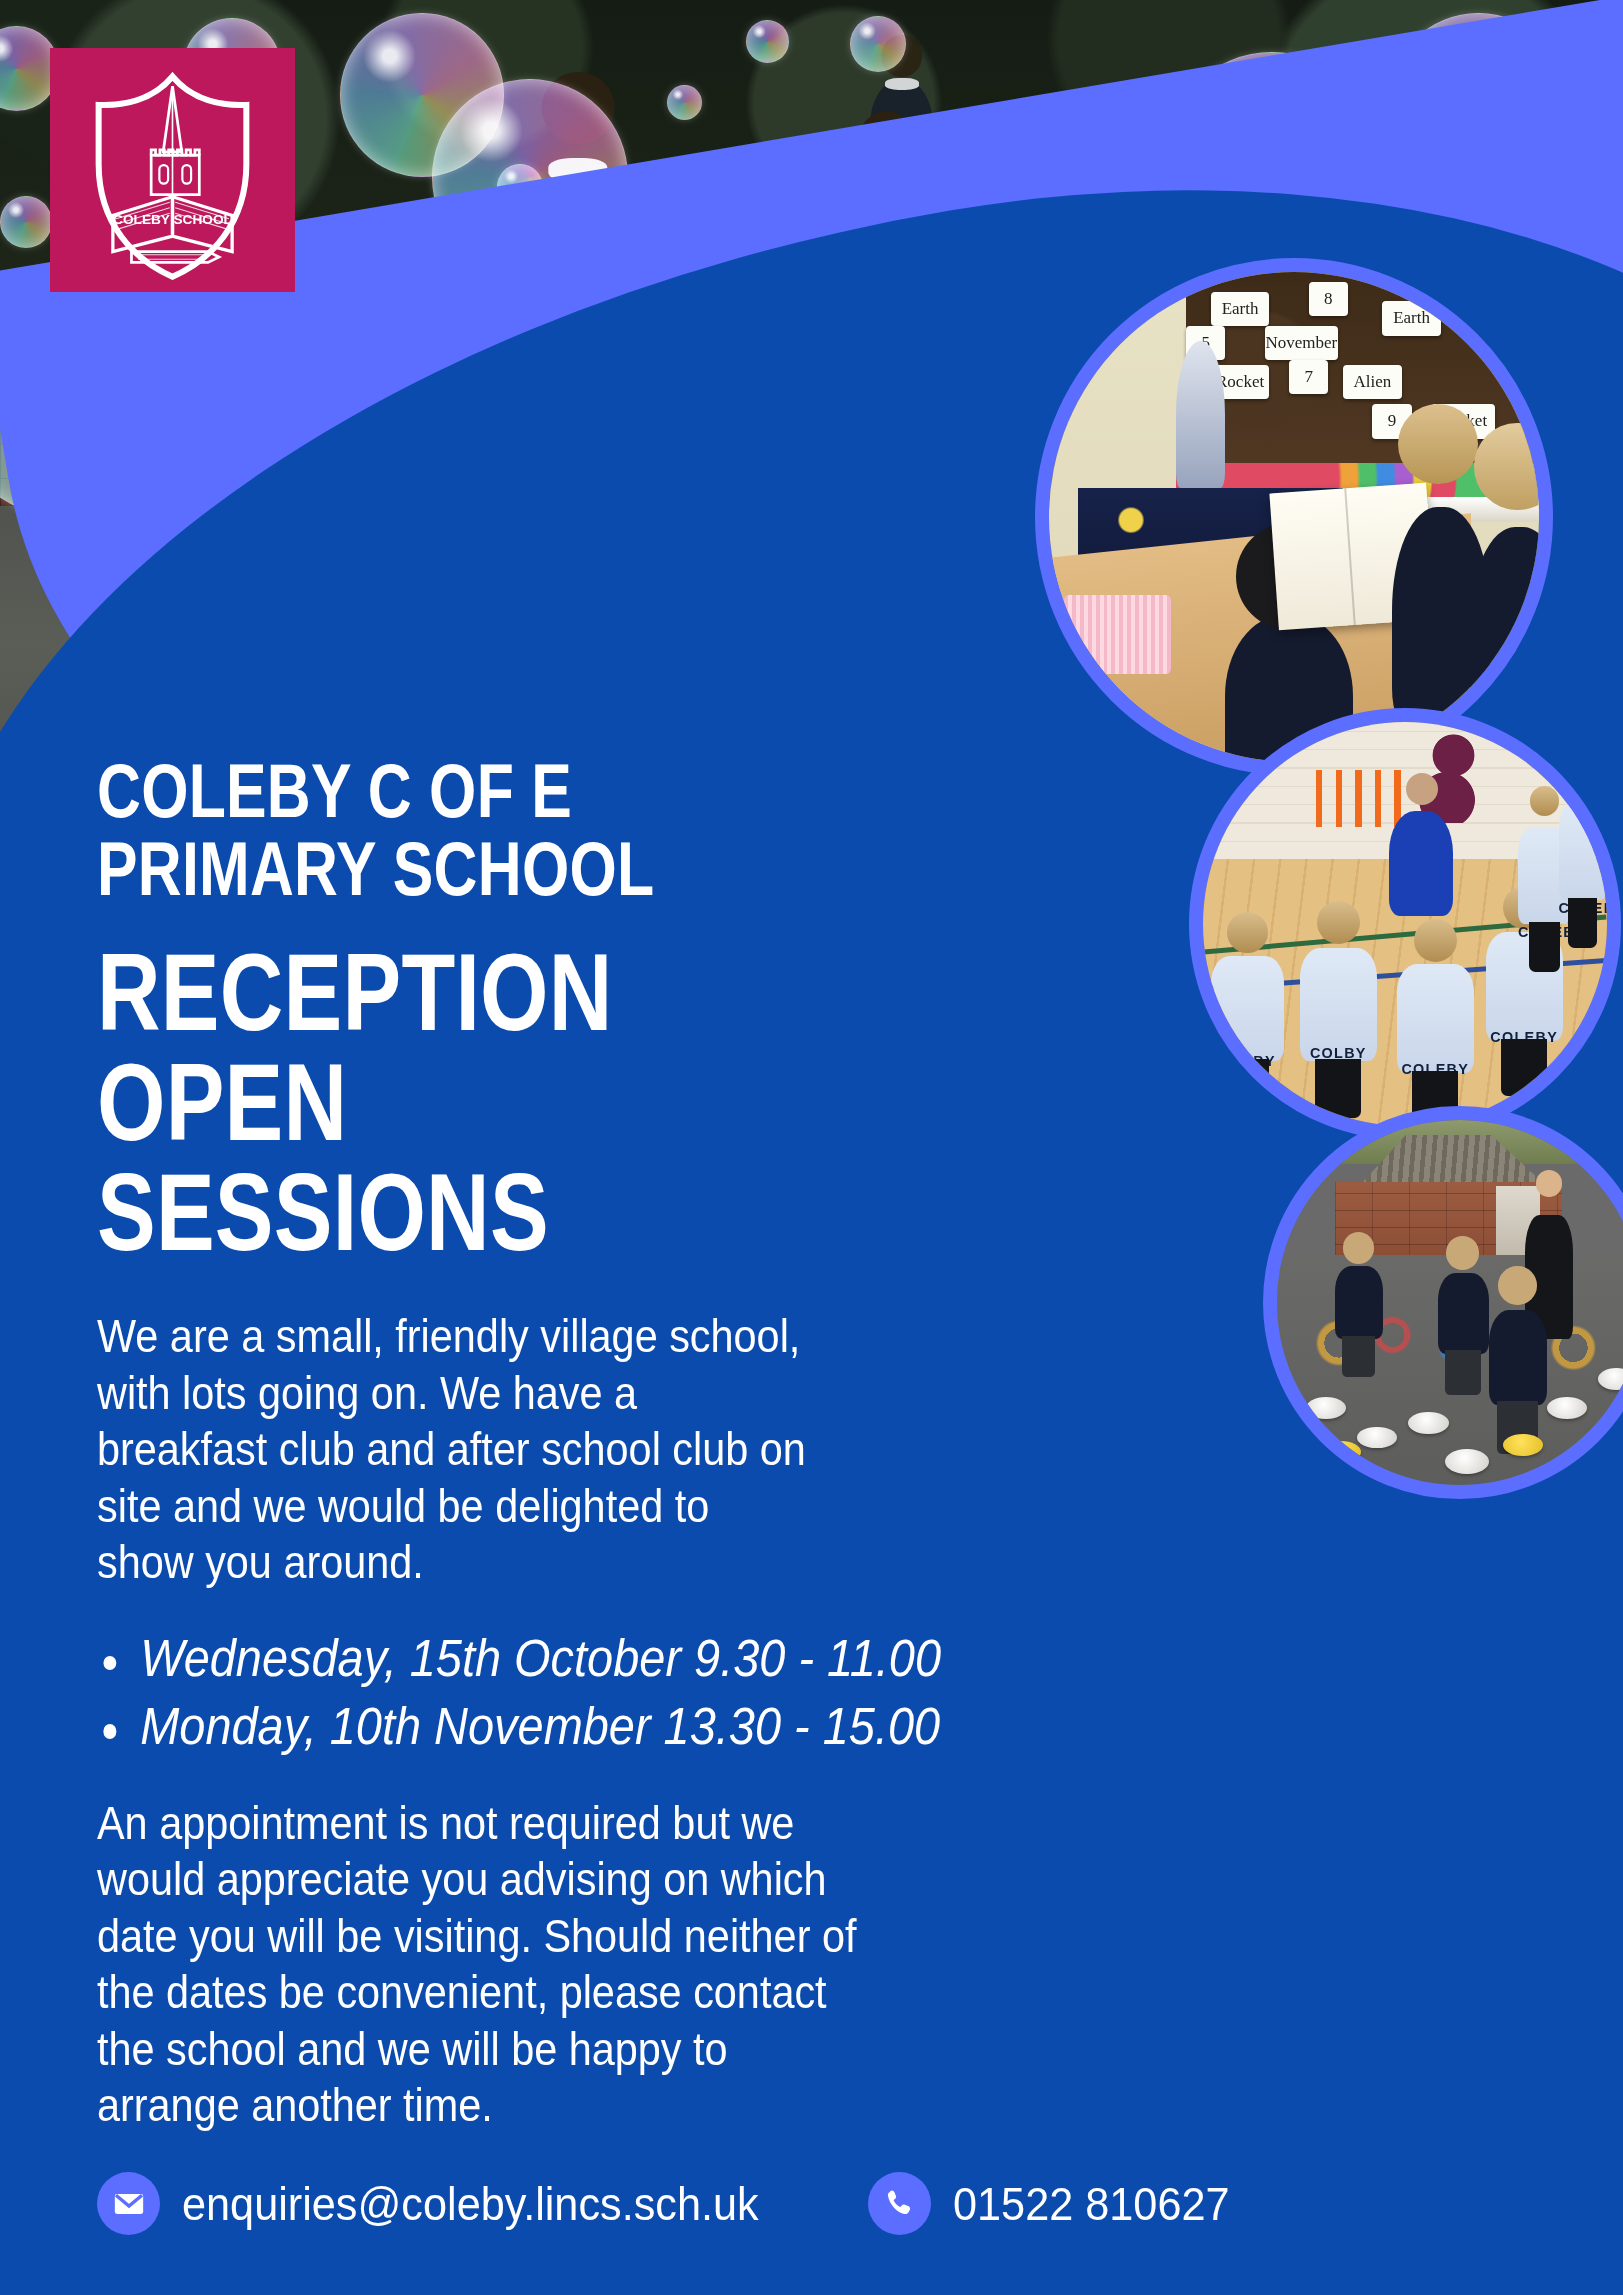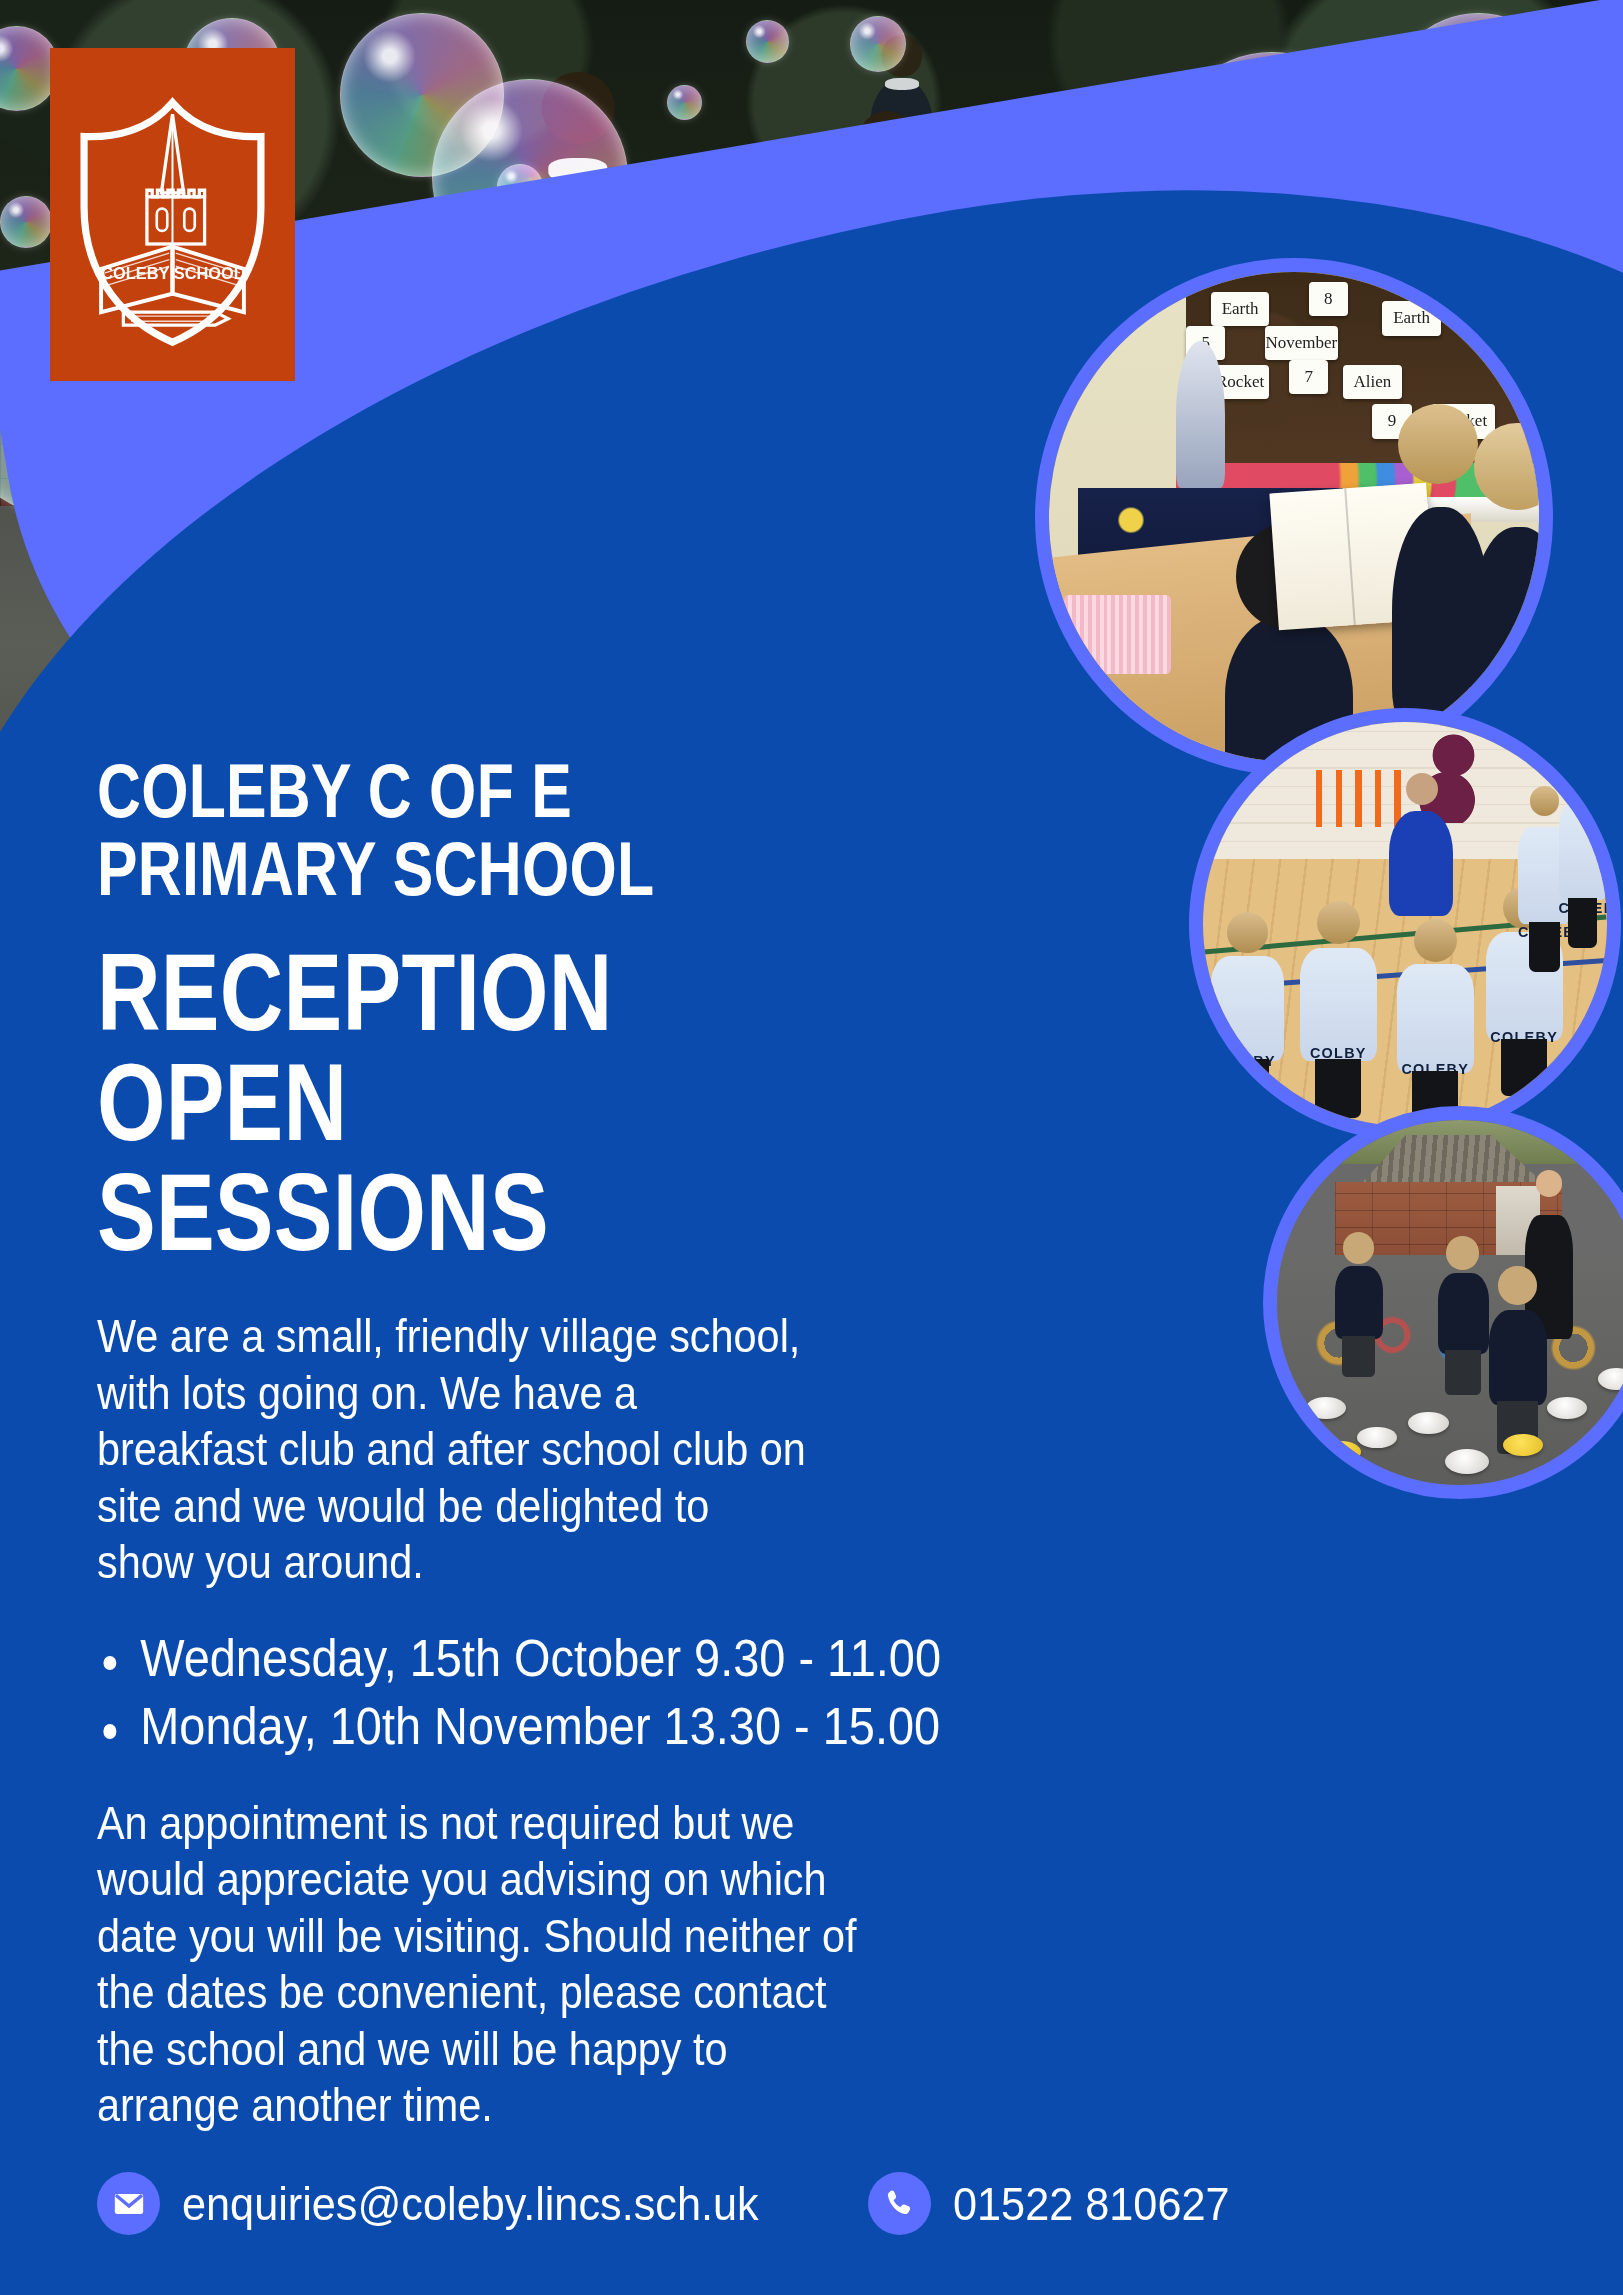--- a/index.html
+++ b/index.html
@@ -181,22 +181,22 @@
     width:2028px; height:2093px;
     background:#0B4BAD;
     border-radius:56% 44% 0 0 / 30% 26% 0 0;
     transform:rotate(-9.6deg);
     transform-origin:left top;
   }
 
   
   .crest{
     position:absolute; left:50px; top:48px;
-    width:245px; height:333px;
-    background:#c2410c;
+    width:245px; height:244px;
+    background:#be185d;
     z-index:6;
   }
   .crest svg{ width:100%; height:100%; display:block; }
 
   
   .photo-circle{
     position:absolute;
     border-radius:50%;
     border:14.4px solid #5B6EFF;
     overflow:hidden;
@@ -434,20 +434,21 @@
     font-weight:400;
     transform:scaleX(.90);
     transform-origin:left center;
     max-width:792px;
     margin-bottom:34px;
   }
 
   .sessions{
     list-style:none;
     margin:0 0 33px 0;
+    font-style:italic;
   }
   .sessions li{
     position:relative;
     font-size:51px;
     line-height:1.34;
     padding-left:47px;
     transform:scaleX(.92);
     transform-origin:left center;
     white-space:nowrap;
   }

